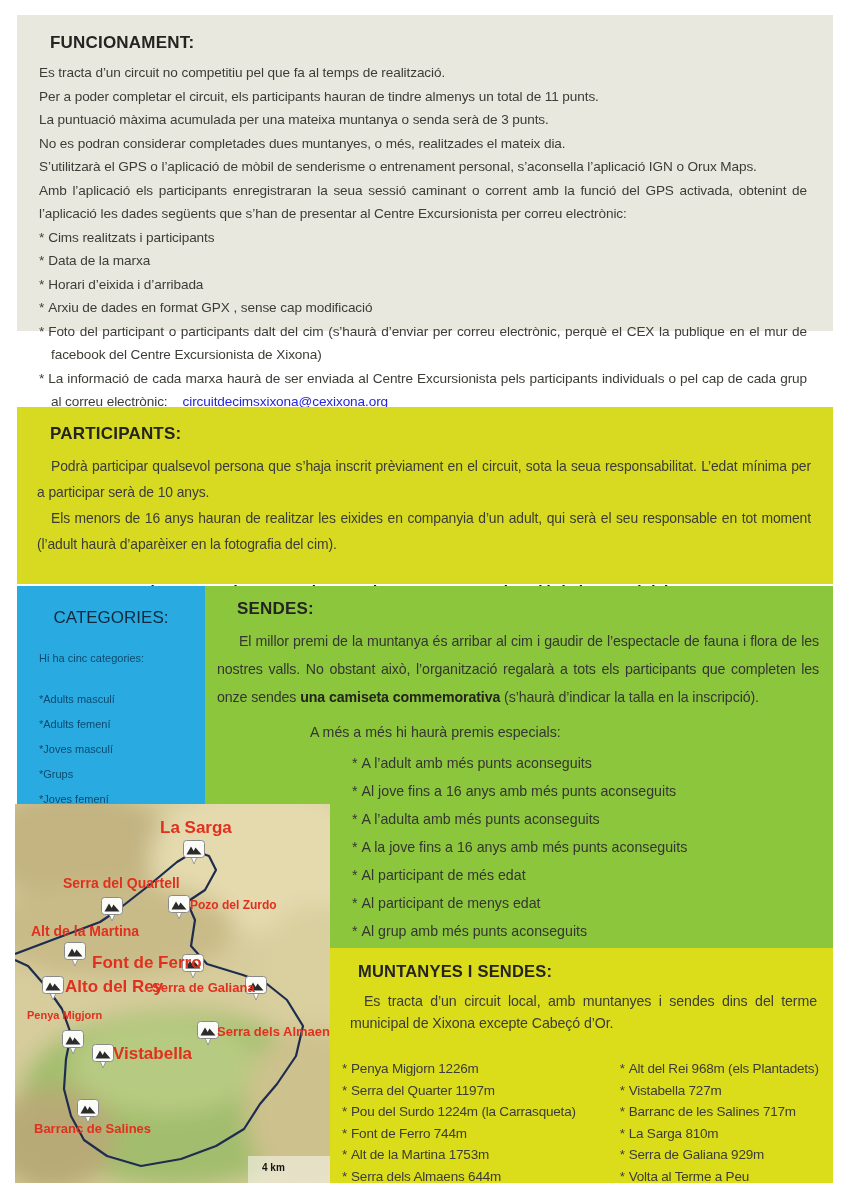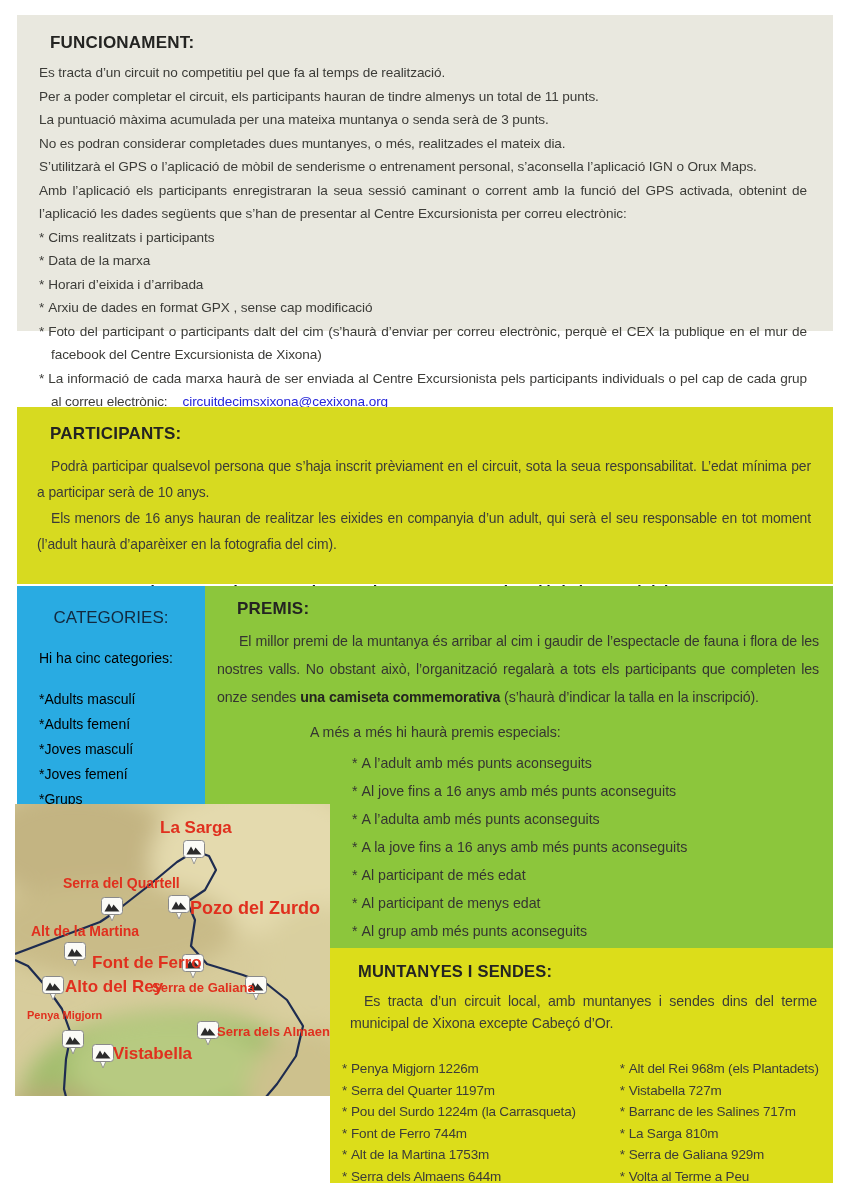--- a/index.html
+++ b/index.html
@@ -5,41 +5,41 @@
   html,body{margin:0;padding:0;background:#ffffff;}
   .page{position:relative;width:849px;height:1200px;background:#ffffff;overflow:hidden;
         font-family:"Liberation Sans",sans-serif;color:#3c3c38;}
   section,aside{box-sizing:border-box;}
 
   
   .sec-funcionament{position:absolute;left:17px;top:15px;width:816px;height:316px;background:#e9e8df;}
   .sec-participants{position:absolute;left:17px;top:407px;width:816px;height:177px;background:#d7da20;}
   .sec-categories{position:absolute;left:17px;top:586px;width:188px;height:218px;background:#29abe2;}
   .sec-premis{position:absolute;left:205px;top:586px;width:628px;height:362px;background:#8cc63c;}
-  .sec-map{position:absolute;left:15px;top:804px;width:315px;height:292px;overflow:hidden;}
+  .sec-map{position:absolute;left:15px;top:804px;width:315px;height:379px;overflow:hidden;}
   .sec-muntanyes{position:absolute;left:330px;top:948px;width:503px;height:235px;background:#dcdd1a;}
 
   
   .sec-title{margin:0;font-size:17px;font-weight:bold;color:#242422;letter-spacing:.2px;}
   .fun-title{padding:18px 0 6px 33px;}
   .par-title{padding:17px 0 6px 33px;}
   .body-txt{font-size:13.6px;line-height:23.5px;letter-spacing:-.1px;}
   .fun-body{margin:2px 26px 0 22px;}
   .fun-body p{margin:0;text-align:justify;}
   ul.star{list-style:none;margin:0;padding:0;}
   ul.star li{padding-left:12px;text-indent:-12px;text-align:justify;}
   .b{margin-right:4px;}
   a.email{color:#2626d8;text-decoration:underline;margin-left:15px;}
 
   .par-body{margin:4px 22px 0 20px;font-size:13.9px;line-height:25.5px;letter-spacing:-.1px;}
   .par-body p{margin:0 0 1px 0;text-align:justify;text-indent:14px;}
   .highlight{margin:25px 10px 0 10px;text-align:center;font-weight:bold;font-size:15.5px;color:#0f172a;}
 
   .cat-title{margin:0;padding:22px 0 0 0;text-align:center;font-size:17px;font-weight:normal;color:#12293f;}
-  .cat-body{color:#000000;font-size:14px;line-height:25px;}
+  .cat-body{color:#0c4a6e;font-size:11px;line-height:25px;}
   .cat-intro{margin:18px 0 0 22px;}
   .cat-list{margin:16px 0 0 22px !important;}
   .cat-list li{padding-left:0 !important;text-indent:0 !important;text-align:left !important;}
 
   .premis-title{padding:13px 0 0 32px;}
   .premis-par{margin:8px 14px 0 12px;font-size:14.2px;line-height:28px;letter-spacing:-.1px;
               text-align:justify;text-indent:22px;color:#353531;}
   .premis-par b{color:#23231f;}
   .premis-sub{margin:13px 0 0 105px;font-size:14.2px;color:#353531;}
   .premis-list{margin:9px 10px 0 147px !important;font-size:14.2px;line-height:28px;color:#353531;}
@@ -97,28 +97,28 @@
   </section>
 
   <aside class="sec-categories">
     <h2 class="cat-title">CATEGORIES:</h2>
     <div class="cat-body">
       <p class="cat-intro" style="margin-bottom:0;">Hi ha cinc categories:</p>
       <ul class="star cat-list">
         <li><span class="b" style="margin-right:0">*</span><span>Adults masculí</span></li>
         <li><span class="b" style="margin-right:0">*</span><span>Adults femení</span></li>
         <li><span class="b" style="margin-right:0">*</span><span>Joves masculí</span></li>
+        <li><span class="b" style="margin-right:0">*</span><span>Grups</span></li>
         <li><span class="b" style="margin-right:0">*</span><span>Joves femení</span></li>
-        <li><span class="b" style="margin-right:0">*</span><span>Grups</span></li>
       </ul>
     </div>
   </aside>
 
   <section class="sec-premis">
-    <h2 class="sec-title premis-title">PREMIS:</h2>
+    <h2 class="sec-title premis-title">SENDES:</h2>
     <p class="premis-par"><span>El millor premi de la muntanya és arribar al cim i gaudir de l’espectacle de fauna i flora de les nostres valls. No obstant això, l’organització regalarà a tots els participants que completen les onze sendes </span><b>una camiseta commemorativa</b><span> (s’haurà d’indicar la talla en la inscripció).</span></p>
     <p class="premis-sub">A més a més hi haurà premis especials:</p>
     <ul class="star premis-list">
       <li><span class="b">*</span><span>A l’adult amb més punts aconseguits</span></li>
       <li><span class="b">*</span><span>Al jove fins a 16 anys amb més punts aconseguits</span></li>
       <li><span class="b">*</span><span>A l’adulta amb més punts aconseguits</span></li>
       <li><span class="b">*</span><span>A la jove fins a 16 anys amb més punts aconseguits</span></li>
       <li><span class="b">*</span><span>Al participant de més edat</span></li>
       <li><span class="b">*</span><span>Al participant de menys edat</span></li>
       <li><span class="b">*</span><span>Al grup amb més punts aconseguits</span></li>
@@ -198,21 +198,21 @@
           <path d="M3.5 14.5 L8 6.5 L10.7 11 L12.5 7.5 L18.5 14.5 Z" fill="#2b2b2b"></path>
         </svg></div>
     <div class="marker" style="left:62px;top:295px"><svg width="22" height="25" viewBox="0 0 22 25">
           <path d="M8 17 L11 24 L14 17 Z" fill="#fbfbf7" stroke="#8a8a8a" stroke-width="0.8"></path>
           <rect x="0.5" y="0.5" width="21" height="17" rx="3" fill="#fbfbf7" stroke="#8a8a8a"></rect>
           <path d="M3.5 14.5 L8 6.5 L10.7 11 L12.5 7.5 L18.5 14.5 Z" fill="#2b2b2b"></path>
         </svg></div>
 
     <span class="mlabel" style="left:145px;top:15px;font-size:17px">La Sarga</span>
     <span class="mlabel" style="left:48px;top:72px;font-size:14px">Serra del Quartell</span>
-    <span class="mlabel" style="left:175px;top:95px;font-size:18px">Pozo del Zurdo</span>
+    <span class="mlabel" style="left:175px;top:95px;font-size:12px">Pozo del Zurdo</span>
     <span class="mlabel" style="left:16px;top:120px;font-size:14px">Alt de la Martina</span>
     <span class="mlabel" style="left:77px;top:150px;font-size:17px">Font de Ferro</span>
     <span class="mlabel" style="left:50px;top:174px;font-size:17px">Alto del Rey</span>
     <span class="mlabel" style="left:137px;top:177px;font-size:13px">Serra de Galiana</span>
     <span class="mlabel" style="left:12px;top:206px;font-size:11px">Penya Migjorn</span>
     <span class="mlabel" style="left:98px;top:241px;font-size:17px">Vistabella</span>
     <span class="mlabel" style="left:202px;top:221px;font-size:13px">Serra dels Almaens</span>
     <span class="mlabel" style="left:19px;top:318px;font-size:13px">Barranc de Salines</span>
 
     <div class="scalebar">

